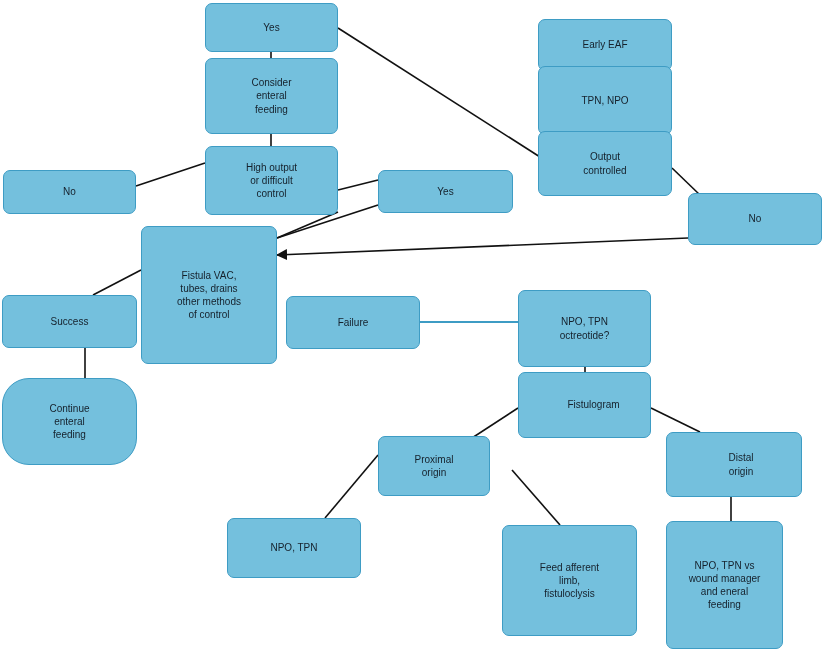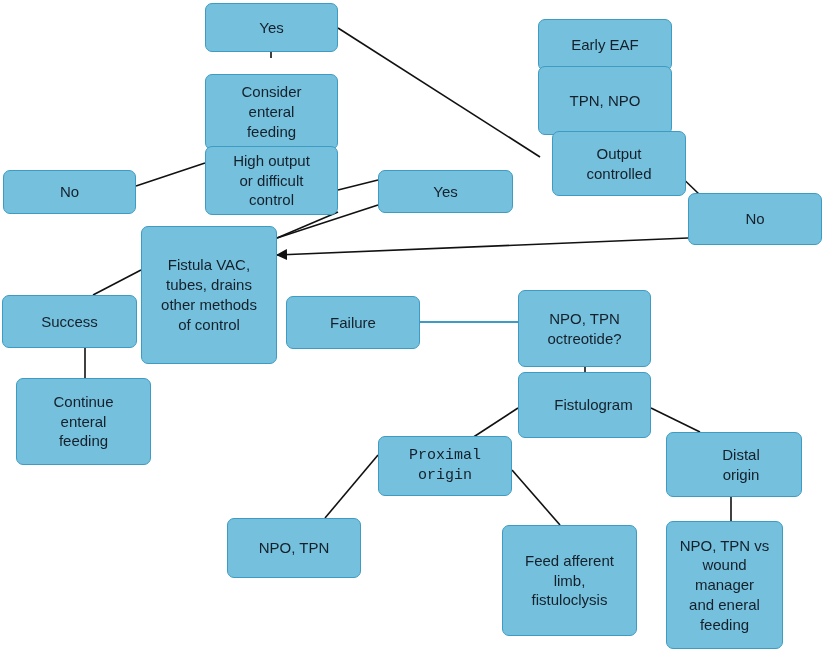--- a/index.html
+++ b/index.html
@@ -30,21 +30,21 @@
     position: absolute;
     box-sizing: border-box;
     background: #74c0dd;
     border: 1.5px solid #3e9cc4;
     border-radius: 7px;
     display: flex;
     align-items: center;
     justify-content: center;
     text-align: center;
     color: #15202b;
-    font-size: 15px;
+    font-size: 10px;
     line-height: 1.32;
     padding: 4px 6px;
     z-index: 2;
   }
   .node-label {
     display: block;
     white-space: pre-line;
   }
 </style>
 </head>
@@ -77,21 +77,21 @@
         <polyline points="651,408 700,432" fill="none" stroke="#111111" stroke-width="1.6"></polyline>
         <polyline points="378,455 325,518" fill="none" stroke="#111111" stroke-width="1.6"></polyline>
         <polyline points="512,470 560,525" fill="none" stroke="#111111" stroke-width="1.6"></polyline>
         <polyline points="731,497 731,521" fill="none" stroke="#111111" stroke-width="1.6"></polyline>
       </g>
   </svg>
   <div id="node-layer">
       <div class="node" style="left: 205px; top: 3px; width: 133px; height: 49px;">
         <span class="node-label">Yes</span>
       </div>
-      <div class="node" style="left: 205px; top: 58px; width: 133px; height: 76px; margin-top: 16px;">
+      <div class="node" style="left: 205px; top: 58px; width: 133px; height: 76px;">
         <span class="node-label">Consider
 enteral
 feeding</span>
       </div>
       <div class="node" style="left: 205px; top: 146px; width: 133px; height: 69px; padding-left: 6px;">
         <span class="node-label">High output
 or difficult
 control</span>
       </div>
       <div class="node" style="left: 3px; top: 170px; width: 133px; height: 44px;">
@@ -99,52 +99,52 @@
       </div>
       <div class="node" style="left: 378px; top: 170px; width: 135px; height: 43px;">
         <span class="node-label">Yes</span>
       </div>
       <div class="node" style="left: 538px; top: 19px; width: 134px; height: 52px;">
         <span class="node-label">Early EAF</span>
       </div>
       <div class="node" style="left: 538px; top: 66px; width: 134px; height: 69px;">
         <span class="node-label">TPN, NPO</span>
       </div>
-      <div class="node" style="left: 552px; top: 131px; width: 134px; height: 65px;">
+      <div class="node" style="left: 538px; top: 131px; width: 134px; height: 65px;">
         <span class="node-label">Output
 controlled</span>
       </div>
       <div class="node" style="left: 688px; top: 193px; width: 134px; height: 52px;">
         <span class="node-label">No</span>
       </div>
       <div class="node" style="left: 141px; top: 226px; width: 136px; height: 138px;">
         <span class="node-label">Fistula VAC,
 tubes, drains
 other methods
 of control</span>
       </div>
       <div class="node" style="left: 2px; top: 295px; width: 135px; height: 53px;">
         <span class="node-label">Success</span>
       </div>
-      <div class="node" style="left: 16px; top: 378px; width: 135px; height: 87px;">
+      <div class="node" style="left: 2px; top: 378px; width: 135px; height: 87px; border-radius: 27px;">
         <span class="node-label">Continue
 enteral
 feeding</span>
       </div>
       <div class="node" style="left: 286px; top: 296px; width: 134px; height: 53px;">
         <span class="node-label">Failure</span>
       </div>
       <div class="node" style="left: 518px; top: 290px; width: 133px; height: 77px;">
         <span class="node-label">NPO, TPN
 octreotide?</span>
       </div>
       <div class="node" style="left: 518px; top: 372px; width: 133px; height: 66px; padding-left: 24px;">
         <span class="node-label">Fistulogram</span>
       </div>
-      <div class="node" style="left: 378px; top: 436px; width: 134px; height: 60px; font-family: Liberation Mono, monospace;">
+      <div class="node" style="left: 378px; top: 436px; width: 112px; height: 60px;">
         <span class="node-label">Proximal
 origin</span>
       </div>
       <div class="node" style="left: 666px; top: 432px; width: 136px; height: 65px; padding-left: 20px;">
         <span class="node-label">Distal
 origin</span>
       </div>
       <div class="node" style="left: 227px; top: 518px; width: 134px; height: 60px;">
         <span class="node-label">NPO, TPN</span>
       </div>

